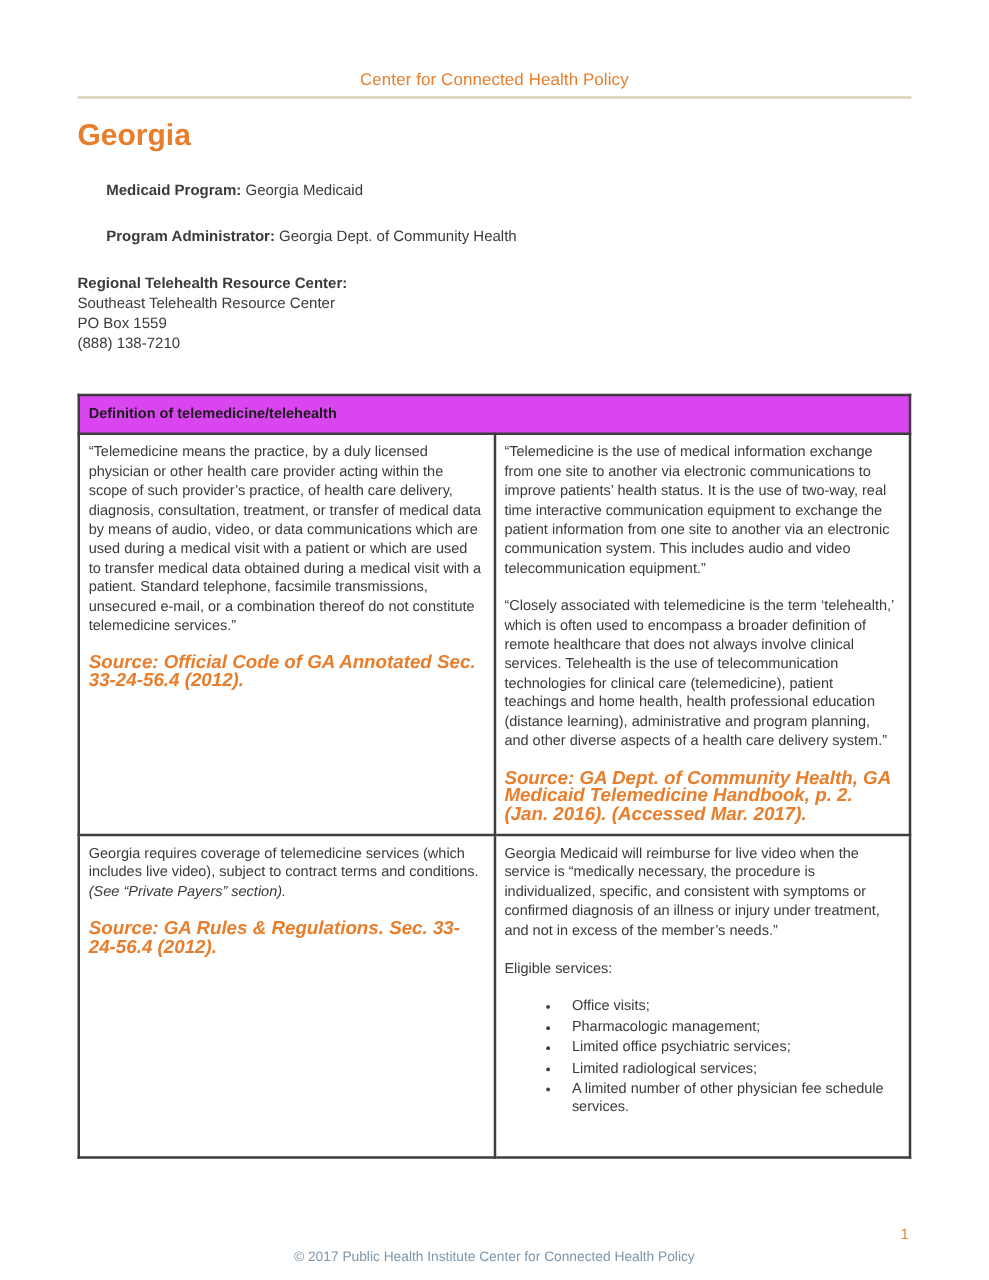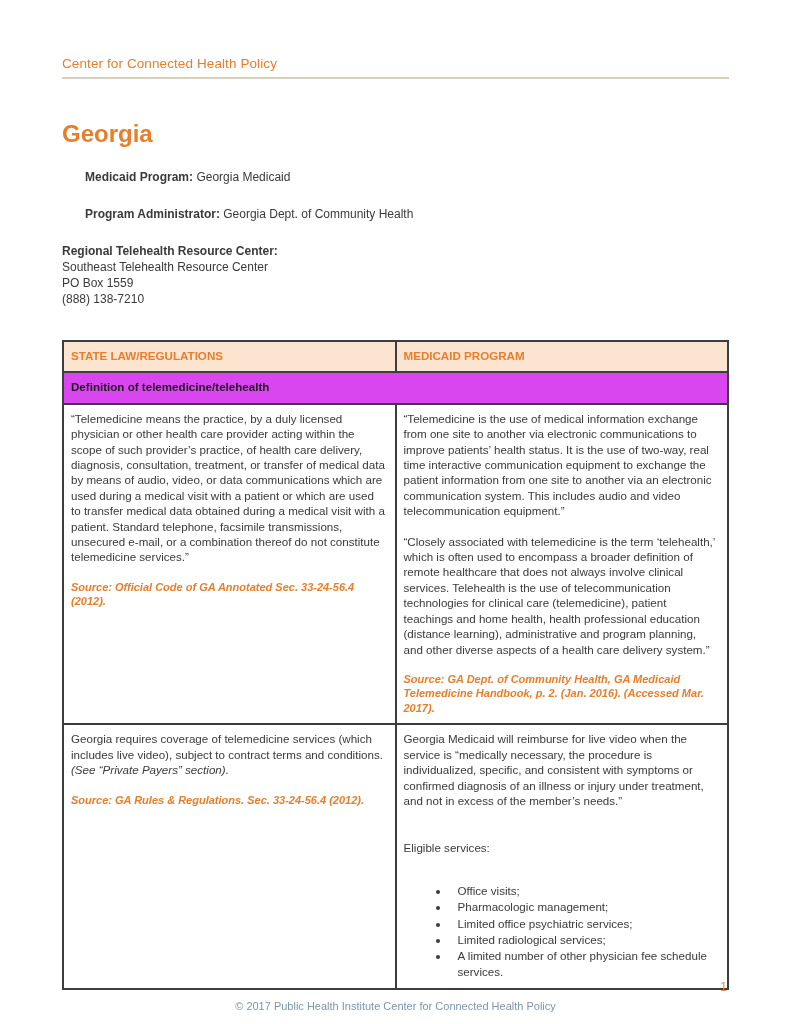--- a/index.html
+++ b/index.html
@@ -8,34 +8,34 @@
     width: 791px; height: 1024px;
     position: relative;
     font-family: "Liberation Sans", "DejaVu Sans", sans-serif;
     color: #3a3a3a;
     overflow: hidden;
   }
   .page { padding: 56px 62px 0 62px; }
 
   
   .brand {
-    text-align: left;
+    text-align: center;
     color: #e87e2b;
     font-size: 13.5px;
     letter-spacing: 0.1px;
   }
   .header-rule {
     margin-top: 6px;
     border: none;
     border-top: 2px solid #d9cfba;
   }
 
   
   .state-title {
-    margin-top: 41px;
+    margin-top: 16px;
     color: #e87e2b;
     font-size: 24px;
     font-weight: bold;
   }
   .info-line { margin-top: 21px; font-size: 12px; line-height: 16px; padding-left: 23px; }
   .info-line .lbl { font-weight: bold; }
   .rtrc-block { margin-top: 21px; font-size: 12px; line-height: 16px; }
   .rtrc-block .lbl { font-weight: bold; }
   .rtrc-link {
     color: #e87e2b;
@@ -70,29 +70,29 @@
     font-weight: bold;
     font-size: 12px;
     padding: 4px 7px;
   }
   .cell p { margin-bottom: 15px; }
   .cell p:last-child { margin-bottom: 0; }
   .source {
     color: #e87e2b;
     font-style: italic;
     font-weight: bold;
-    font-size: 11px;
+    font-size: 15px;
     line-height: 14.5px;
     margin-top: 15px;
   }
   .row-def td { height: 318px; }
   .row-lv td { height: 258px; }
-  .elig-label { margin-top: 32px; }
+  .elig-label { margin-top: 15px; }
   ul.services {
-    margin-top: 27px;
+    margin-top: 15px;
     padding-left: 46px;
     list-style: disc;
   }
   ul.services li { padding-left: 8px; margin-bottom: 1px; }
   .italic { font-style: italic; }
 
   
   .footer {
     position: absolute;
     left: 0; right: 0;
@@ -136,24 +136,20 @@
     <div>(888) 138-7210</div>
   </div>
 
   <table class="policy">
     <colgroup>
         <col style="width:50%">
         <col style="width:50%">
       </colgroup>
 
     <tbody>
-        <tr>
-      <td class="col-head">STATE LAW/REGULATIONS</td>
-      <td class="col-head">MEDICAID PROGRAM</td>
-    </tr>
 
     <tr>
       <td class="section-band" colspan="2">Definition of telemedicine/telehealth</td>
     </tr>
 
     <tr class="row-def">
       <td class="cell">
         <p>“Telemedicine means the practice, by a duly licensed physician or other health care provider acting within the scope of such provider’s practice, of health care delivery, diagnosis, consultation, treatment, or transfer of medical data by means of audio, video, or data communications which are used during a medical visit with a patient or which are used to transfer medical data obtained during a medical visit with a patient. Standard telephone, facsimile transmissions, unsecured e-mail, or a combination thereof do not constitute telemedicine services.”</p>
         <div class="source">Source: Official Code of GA Annotated Sec. 33-24-56.4 (2012).</div>
       </td>

